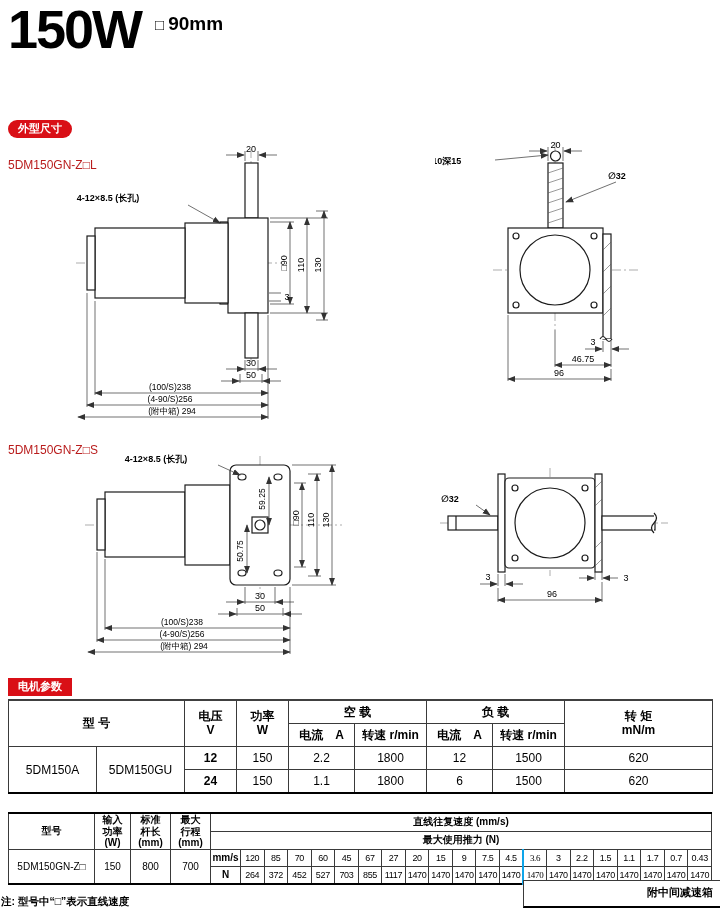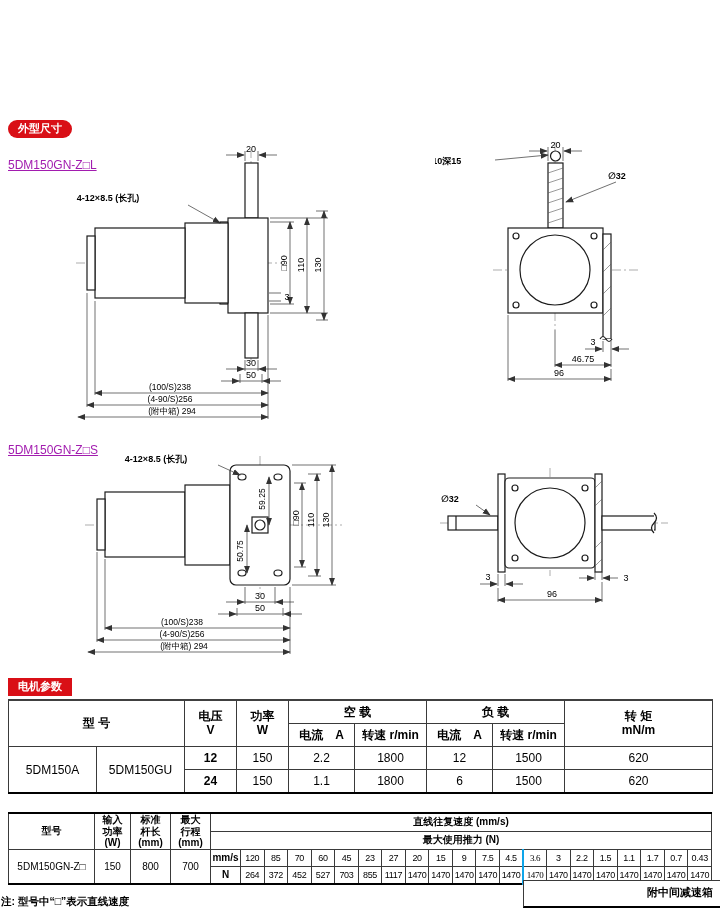--- a/index.html
+++ b/index.html
@@ -7,21 +7,21 @@
         font-family:"Liberation Sans","DejaVu Sans",sans-serif;color:#000;}
   .abs{position:absolute;}
   
   .title{font-size:54px;font-weight:900;letter-spacing:-2px;line-height:1;}
   .size-wrap{display:inline-block;vertical-align:18px;margin-left:14px;font-weight:bold;}
   .sq-glyph{font-size:15px;font-weight:normal;margin-right:4px;}
   .size-txt{font-size:19px;font-weight:bold;}
   
   .badge{display:inline-block;background:#d90f16;color:#fff;font-size:11px;font-weight:bold;
          padding:2px 10px 3px;line-height:1.2;}
-  .model-label{font-size:12px;color:#a21caf;text-decoration:underline;}
+  .model-label{font-size:12px;color:#b91c1c;}
   
   svg text{font-family:"Liberation Sans","DejaVu Sans",sans-serif;fill:#000;stroke:none;}
   .shape rect,.shape circle,.shape ellipse,.shape line,.shape path{stroke:#1c1c1c;stroke-width:1.2;fill:#fff;}
   .shape line{fill:none;}
   .cl line{stroke:#777;stroke-width:.6;stroke-dasharray:9 3 2 3;fill:none;}
   .hatch line{stroke:#555;stroke-width:.6;}
   .dim line{stroke:#333;stroke-width:.7;fill:none;}
   .dim text{font-size:9px;text-anchor:middle;}
   .dim .sm{font-size:8.5px;}
   .lbl{font-size:10.5px;font-weight:bold;text-anchor:start;}
@@ -42,20 +42,23 @@
   
   .note{font-size:10.5px;font-weight:bold;}
   .gearbox{border:1px solid #3a3a3a;border-bottom:2px solid #000;font-size:11px;font-weight:bold;
            text-align:right;line-height:23px;padding-right:8px;background:#fff;}
 </style>
 </head>
 <body>
 
 <div class="page">
 
+  <div class="abs" style="left:8px;top:2px;">
+    <span class="title">150W</span><span class="size-wrap"><span class="sq-glyph">□</span><span class="size-txt">90mm</span></span>
+  </div>
 
   <div class="abs badge" style="left:8px;top:120px;border-radius:9px;">外型尺寸</div>
   <div class="abs model-label" style="left:8px;top:158px;">5DM150GN-Z□L</div>
 
   <svg class="abs" style="left:50px;top:143px;" width="300" height="285" viewBox="0 0 300 285">
     <defs>
       <marker id="arA" viewBox="0 0 10 10" refX="9" refY="5" markerWidth="8" markerHeight="8" markerUnits="userSpaceOnUse" orient="auto-start-reverse">
         <path d="M0,1.2 L10,5 L0,8.8 z" fill="#333"></path>
       </marker>
     </defs>
@@ -422,21 +425,21 @@
       <td rowspan="2">5DM150GN-Z□</td>
       <td rowspan="2">150</td>
       <td rowspan="2">800</td>
       <td rowspan="2">700</td>
       <td class="hd">mm/s</td>
       <td class="num">120</td>
       <td class="num">85</td>
       <td class="num">70</td>
       <td class="num">60</td>
       <td class="num">45</td>
-      <td class="num">23</td>
+      <td class="num">67</td>
       <td class="num">27</td>
       <td class="num">20</td>
       <td class="num">15</td>
       <td class="num">9</td>
       <td class="num">7.5</td>
       <td class="num">4.5</td>
       <td class="num tl">3.6</td>
       <td class="num">3</td>
       <td class="num">2.2</td>
       <td class="num">1.5</td>

